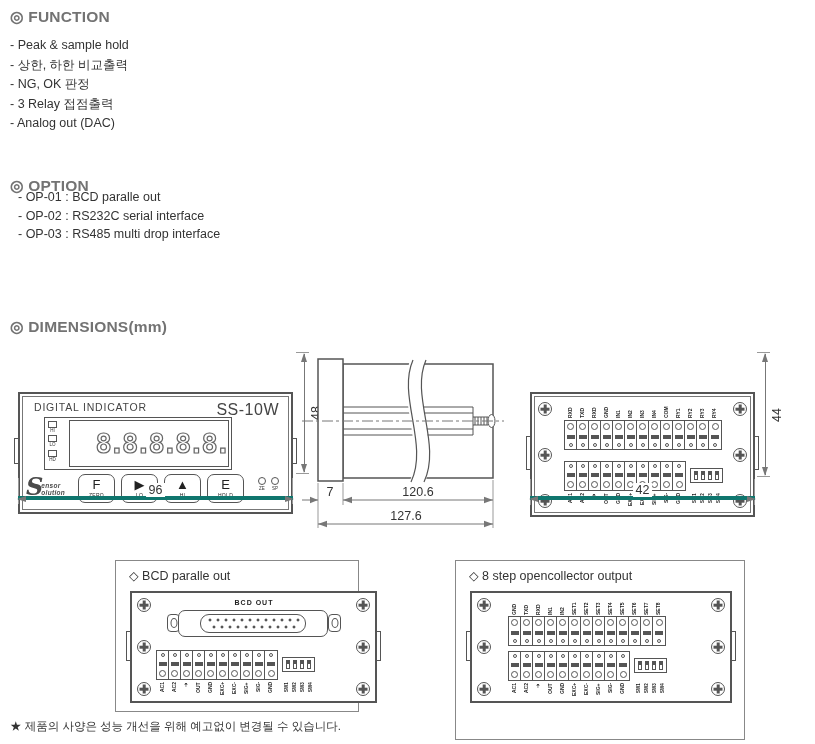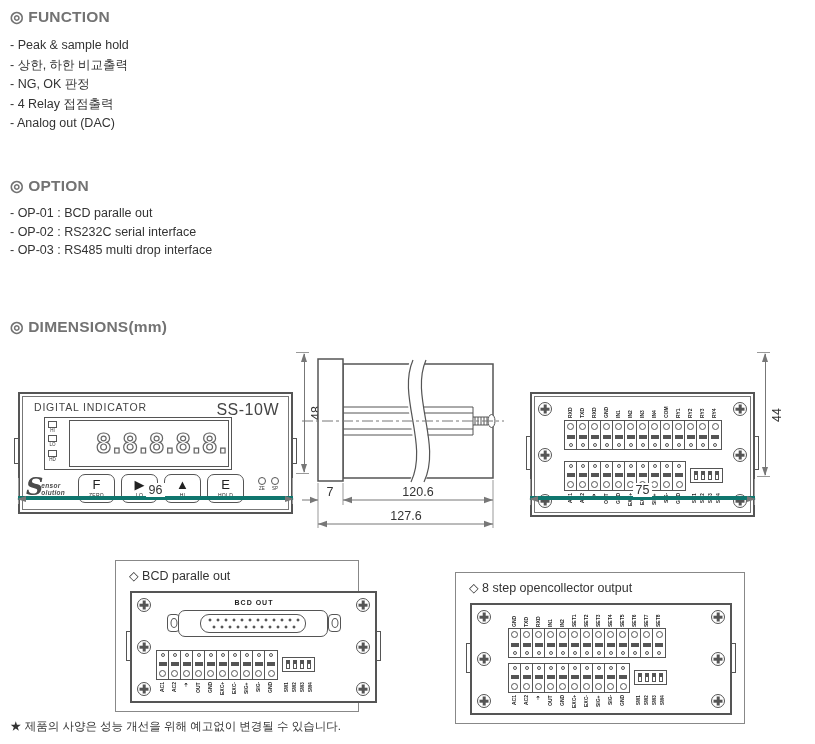--- a/index.html
+++ b/index.html
@@ -95,26 +95,26 @@
 </head>
 <body>
 
 <div class="abs" style="inset:0;">
 
   <div class="sec-title" style="top:8px;">◎ FUNCTION</div>
   <div class="tlist" style="top:36px;">
       <div class="li">- Peak &amp; sample hold</div>
       <div class="li">- 상한, 하한 비교출력</div>
       <div class="li">- NG, OK 판정</div>
-      <div class="li">- 4 Relay 접점출력</div>
+      <div class="li">- 3 Relay 접점출력</div>
       <div class="li">- Analog out (DAC)</div>
     </div>
 
   <div class="sec-title" style="top:177px;">◎ OPTION</div>
-  <div class="tlist opt" style="top:204px;">
+  <div class="tlist opt" style="top:188px;margin-left:8px;">
       <div class="li">- OP-01 : BCD paralle out</div>
       <div class="li">- OP-02 : RS232C serial interface</div>
       <div class="li">- OP-03 : RS485 multi drop interface</div>
     </div>
 
   <div class="sec-title" style="top:318px;">◎ DIMENSIONS(mm)</div>
 
   <div class="dbox" style="left:18px; top:352px; width:275px; height:122px;">
     <div class="inpanel"></div>
     <span class="sidetab" style="left:-6px; top:44px; height:26px;"></span>
@@ -412,21 +412,21 @@
         <div class="vlabel vend dls">SW1</div>
         <div class="vlabel vend dls">SW2</div>
         <div class="vlabel vend dls">SW3</div>
         <div class="vlabel vend dls">SW4</div>
       </div>
   </div>
 
   <span class="ext" style="left:530px; top:479px; width:1px; height:26px;"></span>
   <span class="ext" style="left:754px; top:479px; width:1px; height:26px;"></span>
   <div class="dimh" style="left:530px; top:496px; width:225px;">
-    <span class="lab">75</span>
+    <span class="lab">42</span>
   </div>
   <span class="ext" style="left:757px; top:352px; width:13px; height:1px;"></span>
   <span class="ext" style="left:757px; top:476px; width:13px; height:1px;"></span>
   <div class="dimv" style="left:765px; top:354px; height:121px;">
     <span class="lab">44</span>
   </div>
 
   <div class="optbox" style="left:115px; top:560px; width:244px; height:152px;">
     <div class="optbox-title">◇ BCD paralle out</div>
     <div class="panel2" style="left:14px; top:30px; width:247px; height:112px;">
@@ -519,21 +519,21 @@
         </div>
       <div class="vlabels" style="left:151px; top:89px;">
           <div class="vlabel vend dls">SW1</div>
           <div class="vlabel vend dls">SW2</div>
           <div class="vlabel vend dls">SW3</div>
           <div class="vlabel vend dls">SW4</div>
         </div>
     </div>
   </div>
 
-  <div class="optbox" style="left:455px; top:572px; width:290px; height:152px;">
+  <div class="optbox" style="left:455px; top:560px; width:290px; height:180px;">
     <div class="optbox-title">◇ 8 step opencollector output</div>
     <div class="panel2" style="left:14px; top:30px; width:262px; height:112px;">
       <span class="sidetab" style="left:-6px; top:38px; height:30px;"></span>
       <span class="sidetab" style="right:-6px; top:38px; height:30px;"></span>
       <span class="screw" style="left:5px; top:5px;"></span>
       <span class="screw" style="left:5px; top:47px;"></span>
       <span class="screw" style="left:5px; top:89px;"></span>
       <span class="screw" style="right:5px; top:5px;"></span>
       <span class="screw" style="right:5px; top:47px;"></span>
       <span class="screw" style="right:5px; top:89px;"></span>

